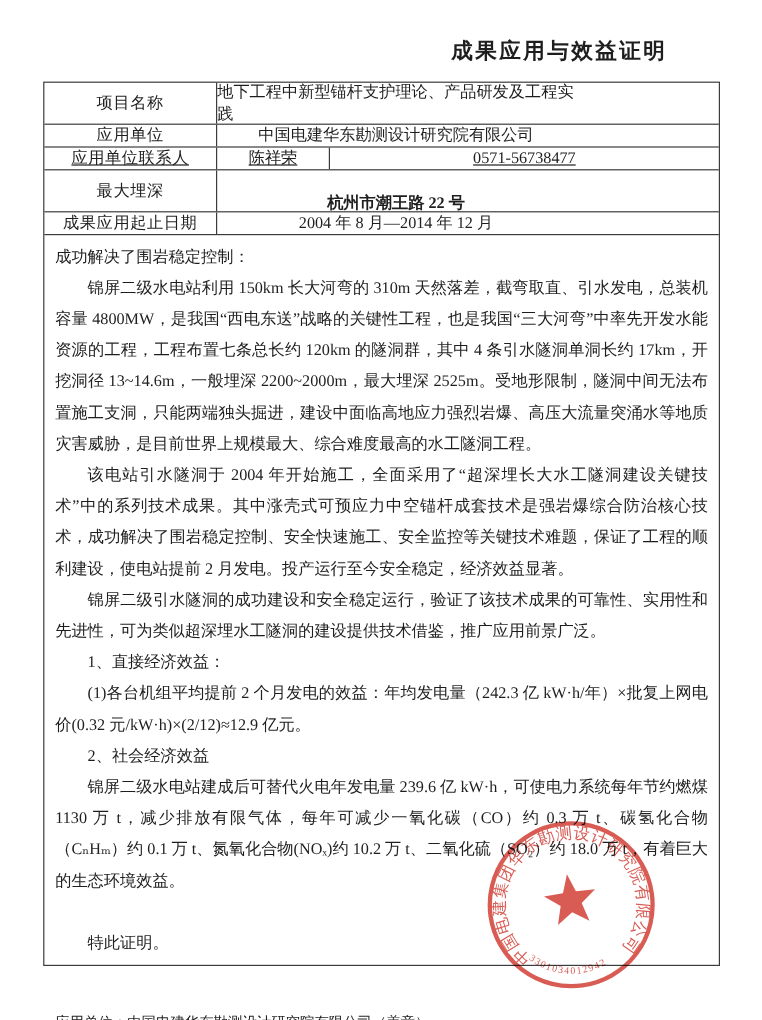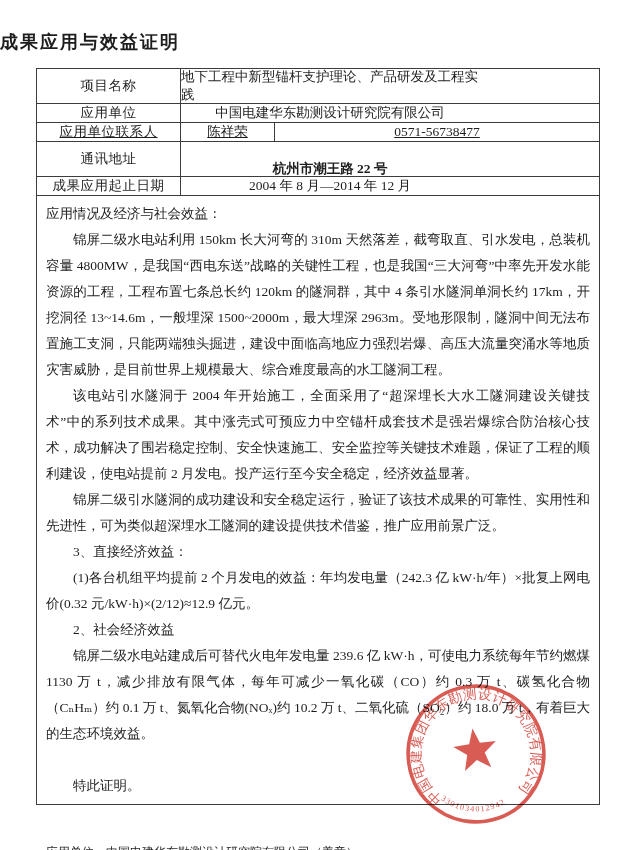--- a/index.html
+++ b/index.html
@@ -3,21 +3,21 @@
 <meta charset="utf-8">
 <style>
   html,body{margin:0;padding:0;}
   body{
     width:635px;height:850px;position:relative;background:#ffffff;
     font-family:"Liberation Serif","DejaVu Serif",serif;
     color:#1e1e1e;overflow:hidden;
   }
   .doc-title{
     position:absolute;top:30px;left:0;width:556px;
-    text-align:left;font-size:18px;font-weight:bold;letter-spacing:2px;
+    text-align:right;font-size:18px;font-weight:bold;letter-spacing:2px;
   }
   .itable{
     position:absolute;left:36px;top:68px;width:564px;height:737px;
     border:1px solid #3c3c3c;box-sizing:border-box;
     display:flex;flex-direction:column;
     font-size:13.5px;
   }
   .trow{display:flex;border-bottom:1px solid #3c3c3c;box-sizing:border-box;}
   .r1{height:35px;}.r2{height:37px;}.r3{height:36px;text-decoration:underline;}.r4{height:35px;}.r5{height:36px;}
   .cell{display:flex;align-items:center;justify-content:center;box-sizing:border-box;}
@@ -59,35 +59,35 @@
     <div class="cell cell-value">中国电建华东勘测设计研究院有限公司</div>
   </div>
 
   <div class="trow r3">
     <div class="cell cell-label">应用单位联系人</div>
     <div class="cell cell-contact">陈祥荣</div>
     <div class="cell cell-phone">0571-56738477</div>
   </div>
 
   <div class="trow r4">
-    <div class="cell cell-label">通讯地址</div>
+    <div class="cell cell-label">最大埋深</div>
     <div class="cell cell-value bold">杭州市潮王路 22 号</div>
   </div>
 
   <div class="trow r5">
     <div class="cell cell-label">成果应用起止日期</div>
     <div class="cell cell-value">2004 年 8 月—2014 年 12 月</div>
   </div>
 
   <div class="big-cell">
-    <p>应用情况及经济与社会效益：</p>
-    <p class="para">锦屏二级水电站利用 150km 长大河弯的 310m 天然落差，截弯取直、引水发电，总装机容量 4800MW，是我国“西电东送”战略的关键性工程，也是我国“三大河弯”中率先开发水能资源的工程，工程布置七条总长约 120km 的隧洞群，其中 4 条引水隧洞单洞长约 17km，开挖洞径 13~14.6m，一般埋深 1500~2000m，最大埋深 2963m。受地形限制，隧洞中间无法布置施工支洞，只能两端独头掘进，建设中面临高地应力强烈岩爆、高压大流量突涌水等地质灾害威胁，是目前世界上规模最大、综合难度最高的水工隧洞工程。</p>
+    <p>成功解决了围岩稳定控制：</p>
+    <p class="para">锦屏二级水电站利用 150km 长大河弯的 310m 天然落差，截弯取直、引水发电，总装机容量 4800MW，是我国“西电东送”战略的关键性工程，也是我国“三大河弯”中率先开发水能资源的工程，工程布置七条总长约 120km 的隧洞群，其中 4 条引水隧洞单洞长约 17km，开挖洞径 13~14.6m，一般埋深 2200~2000m，最大埋深 2525m。受地形限制，隧洞中间无法布置施工支洞，只能两端独头掘进，建设中面临高地应力强烈岩爆、高压大流量突涌水等地质灾害威胁，是目前世界上规模最大、综合难度最高的水工隧洞工程。</p>
     <p class="para">该电站引水隧洞于 2004 年开始施工，全面采用了“超深埋长大水工隧洞建设关键技术”中的系列技术成果。其中涨壳式可预应力中空锚杆成套技术是强岩爆综合防治核心技术，成功解决了围岩稳定控制、安全快速施工、安全监控等关键技术难题，保证了工程的顺利建设，使电站提前 2 月发电。投产运行至今安全稳定，经济效益显著。</p>
     <p class="para">锦屏二级引水隧洞的成功建设和安全稳定运行，验证了该技术成果的可靠性、实用性和先进性，可为类似超深埋水工隧洞的建设提供技术借鉴，推广应用前景广泛。</p>
-    <p class="para">3、直接经济效益：</p>
+    <p class="para">1、直接经济效益：</p>
     <p class="para">(1)各台机组平均提前 2 个月发电的效益：年均发电量（242.3 亿 kW·h/年）×批复上网电价(0.32 元/kW·h)×(2/12)≈12.9 亿元。</p>
     <p class="para">2、社会经济效益</p>
     <p class="para">锦屏二级水电站建成后可替代火电年发电量 239.6 亿 kW·h，可使电力系统每年节约燃煤 1130 万 t，减少排放有限气体，每年可减少一氧化碳（CO）约 0.3 万 t、碳氢化合物（CₙHₘ）约 0.1 万 t、氮氧化合物(NOₓ)约 10.2 万 t、二氧化硫（SO₂）约 18.0 万 t，有着巨大的生态环境效益。</p>
     <p class="closing">特此证明。</p>
     <p class="sig-unit">应用单位：中国电建华东勘测设计研究院有限公司（盖章）</p>
 
   </div>
 
 </div>
 

